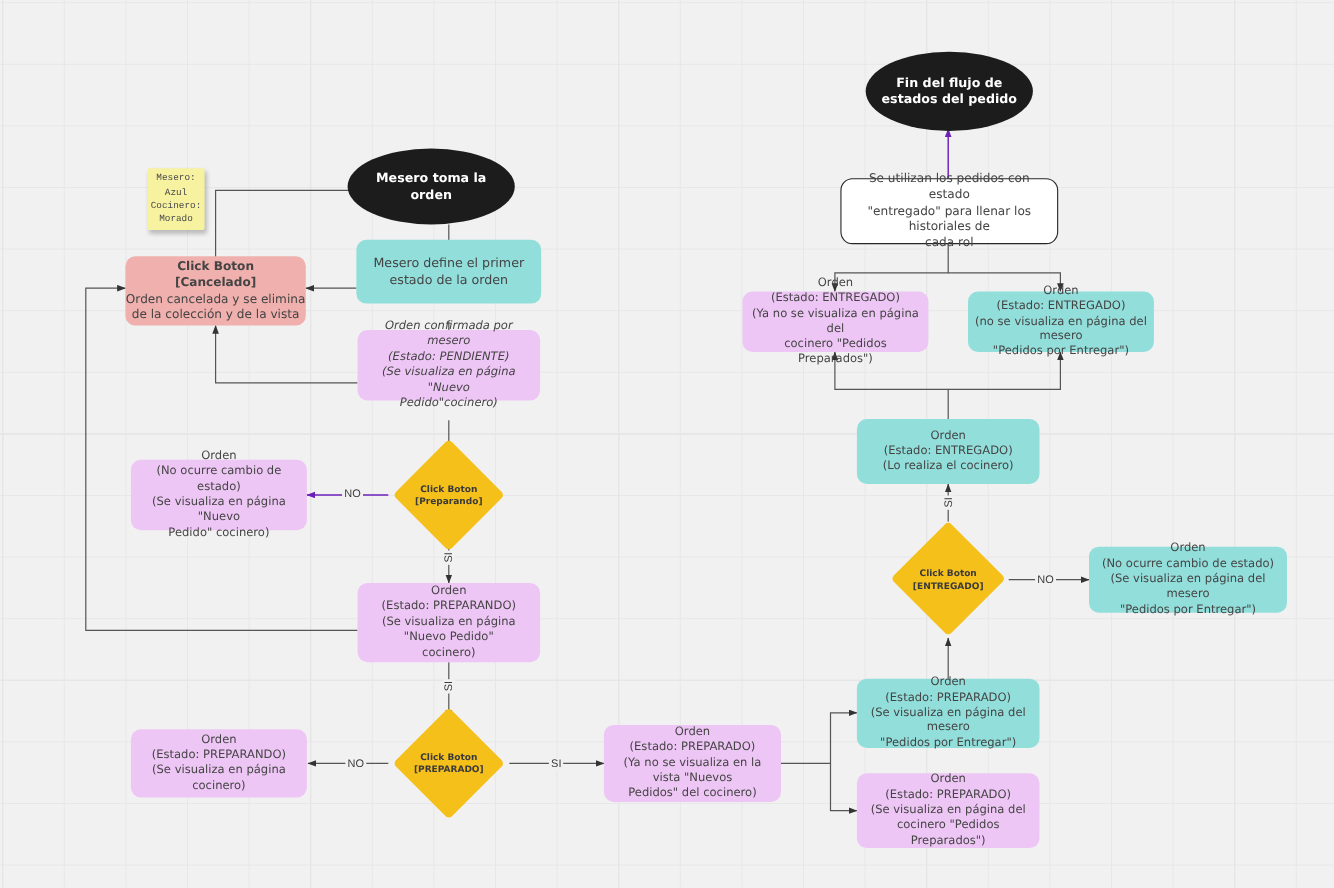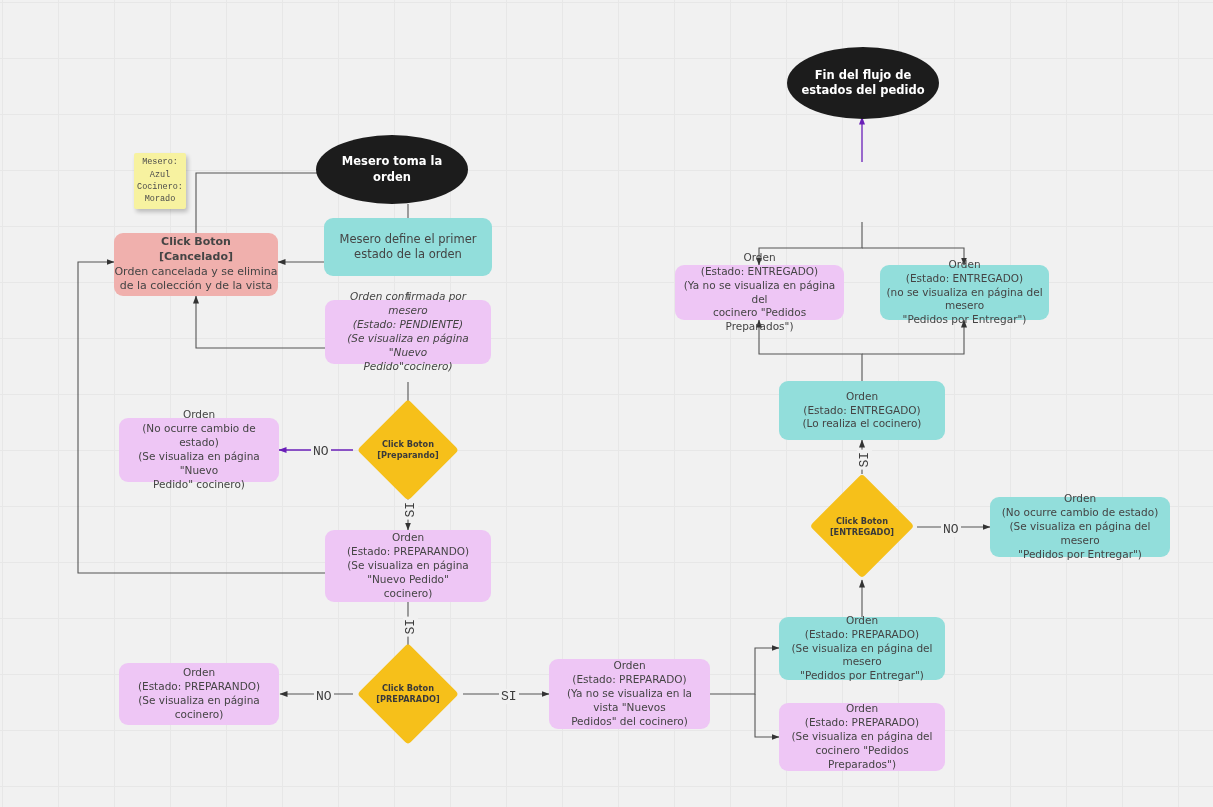--- a/index.html
+++ b/index.html
@@ -76,26 +76,26 @@
   .bold-head { font-weight: bold; }
   svg.edges {
     position: absolute;
     left: 0; top: 0;
     width: 1213px; height: 807px;
     z-index: 2;
     pointer-events: none;
   }
   .elabel {
     position: absolute;
-    font-size: 13px;
+    font-size: 10px;
     color: #3c3c3c;
     background: #f1f1f1;
     padding: 0 2px;
     z-index: 4;
-    font-family: Liberation Mono, monospace;
+    font-family: Liberation Sans, sans-serif;
   }
   .elabel.vert { writing-mode: vertical-rl; transform: rotate(180deg); padding: 2px 0; }
 </style>
 </head>
 <body>
 
 <div id="canvas">
 
   <svg class="edges" viewBox="0 0 1213 807">
     <defs>
@@ -268,20 +268,25 @@
 cocinero "Pedidos Preparados")</span>
   </div>
 
   <div class="node n-teal rounded" style="left:880px; top:265px; width:169px; height:55px;">
     <span class="txt">Orden
 (Estado: ENTREGADO)
 (no se visualiza en página del mesero
 "Pedidos por Entregar")</span>
   </div>
 
+  <div class="node n-white" style="left:764px; top:162px; width:198px; height:60px;">
+    <span class="txt">Se utilizan los pedidos con estado
+"entregado" para llenar los historiales de
+cada rol</span>
+  </div>
 
   <span class="elabel" style="left:311px; top:444px;">NO</span>
   <span class="elabel vert" style="left:403px; top:500px;">SI</span>
   <span class="elabel vert" style="left:403px; top:617px;">SI</span>
   <span class="elabel" style="left:314px; top:689px;">NO</span>
   <span class="elabel" style="left:499px; top:689px;">SI</span>
   <span class="elabel" style="left:941px; top:522px;">NO</span>
   <span class="elabel vert" style="left:857px; top:450px;">SI</span>
 
 </div>

